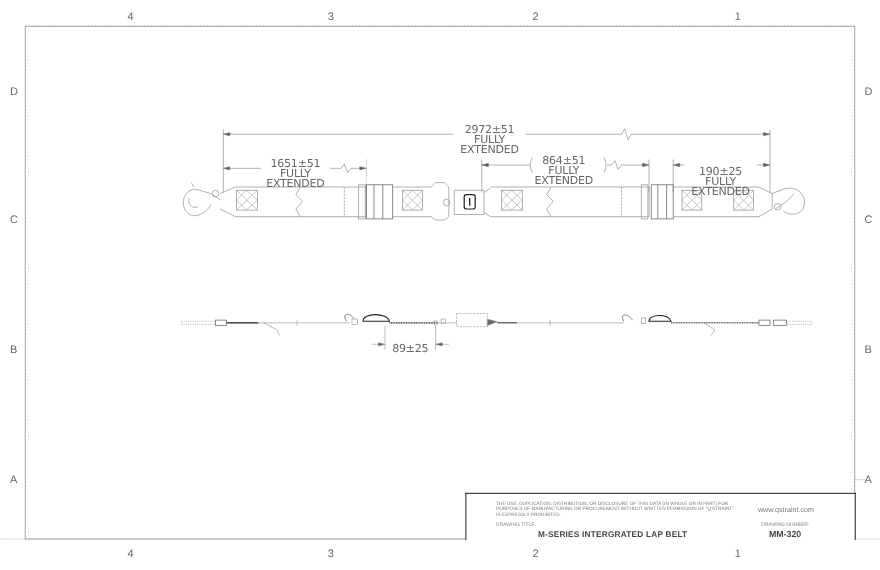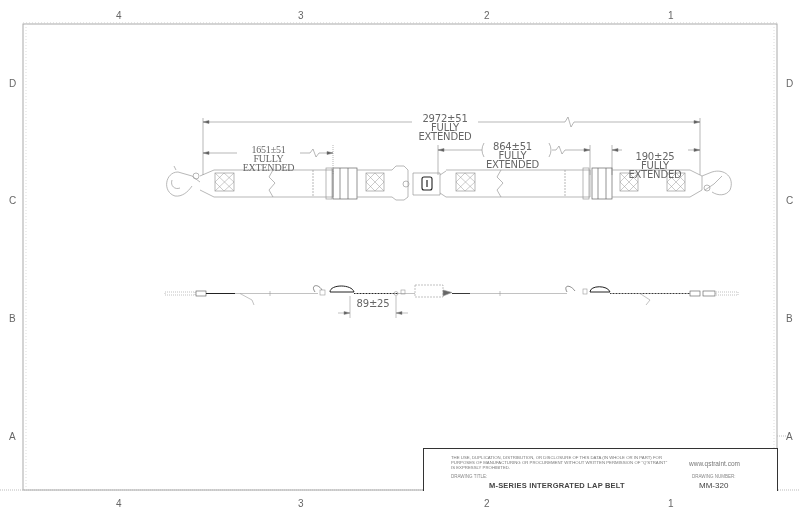--- a/index.html
+++ b/index.html
@@ -6,21 +6,21 @@
   body{width:800px;height:518px;position:relative;overflow:hidden;font-family:"Liberation Sans",sans-serif;color:#555;}
   .zone-label{position:absolute;font-size:10px;color:#666;font-family:"Liberation Sans",sans-serif;}
   #drawing{position:absolute;left:0;top:0;}
   .dim-text{position:absolute;font-size:10px;color:#666;text-align:center;line-height:9px;font-family:"DejaVu Sans",sans-serif;letter-spacing:-0.2px;}
   .title-block{position:absolute;left:423px;top:448px;width:353px;height:42px;border:1px solid #333;border-bottom:none;background:#fff;}
   .tb-notice{position:absolute;left:27px;top:6px;font-size:4.3px;line-height:5px;color:#777;width:220px;text-transform:uppercase;}
   .tb-dt-label{position:absolute;left:27px;top:25px;font-size:4.5px;color:#888;}
   .tb-title{position:absolute;left:65px;top:32px;font-size:7.5px;font-weight:bold;color:#444;letter-spacing:0.2px;text-align:center;}
   .tb-url{position:absolute;left:265px;top:11px;font-size:6.5px;color:#777;}
   .tb-dn-label{position:absolute;left:268px;top:25px;font-size:4.5px;color:#888;}
-  .tb-dn{position:absolute;left:275px;top:32px;font-size:8px;font-weight:normal;color:#444;}
+  .tb-dn{position:absolute;left:275px;top:32px;font-size:8px;font-weight:bold;color:#444;}
 </style>
 </head>
 <body>
 
 <div class="zone-label" style="left:116px;top:10px;">4</div>
 <div class="zone-label" style="left:298px;top:10px;">3</div>
 <div class="zone-label" style="left:484px;top:10px;">2</div>
 <div class="zone-label" style="left:668px;top:10px;">1</div>
 
 <div class="zone-label" style="left:116px;top:498px;">4</div>
@@ -167,33 +167,33 @@
     <line x1="396" y1="313" x2="408" y2="313"></line>
     <polygon points="350,313 344,311.5 344,314.5" fill="#555"></polygon>
     <polygon points="396,313 402,311.5 402,314.5" fill="#555"></polygon>
   </g>
 </svg>
 
 <div class="dim-text" style="left:412px;top:114px;width:66px;">
   <div>2972±51</div>
   <div>FULLY EXTENDED</div>
 </div>
-<div class="dim-text" style="left:237px;top:145px;width:63px;font-family:Liberation Serif, serif;">
+<div class="dim-text" style="left:237px;top:145px;width:63px;">
   <div>1651±51</div>
   <div>FULLY EXTENDED</div>
 </div>
 <div class="dim-text" style="left:484px;top:142px;width:57px;">
   <div>864±51</div>
   <div>FULLY EXTENDED</div>
 </div>
 <div class="dim-text" style="left:622px;top:152px;width:66px;">
   <div>190±25</div>
   <div>FULLY EXTENDED</div>
 </div>
-<div class="dim-text" style="left:355px;top:299px;width:36px;text-align:center;">89±25</div>
+<div class="dim-text" style="left:355px;top:313px;width:36px;text-align:center;">89±25</div>
 
 <div class="title-block">
   <div class="tb-notice">THE USE, DUPLICATION, DISTRIBUTION, OR DISCLOSURE OF THIS DATA (IN WHOLE OR IN PART) FOR PURPOSES OF MANUFACTURING OR PROCUREMENT WITHOUT WRITTEN PERMISSION OF "Q'STRAINT" IS EXPRESSLY PROHIBITED.</div>
   <div class="tb-dt-label">DRAWING TITLE:</div>
   <div class="tb-title">M-SERIES INTERGRATED LAP BELT</div>
   <div class="tb-url">www.qstraint.com</div>
   <div class="tb-dn-label">DRAWING NUMBER:</div>
   <div class="tb-dn">MM-320</div>
 </div>
 

